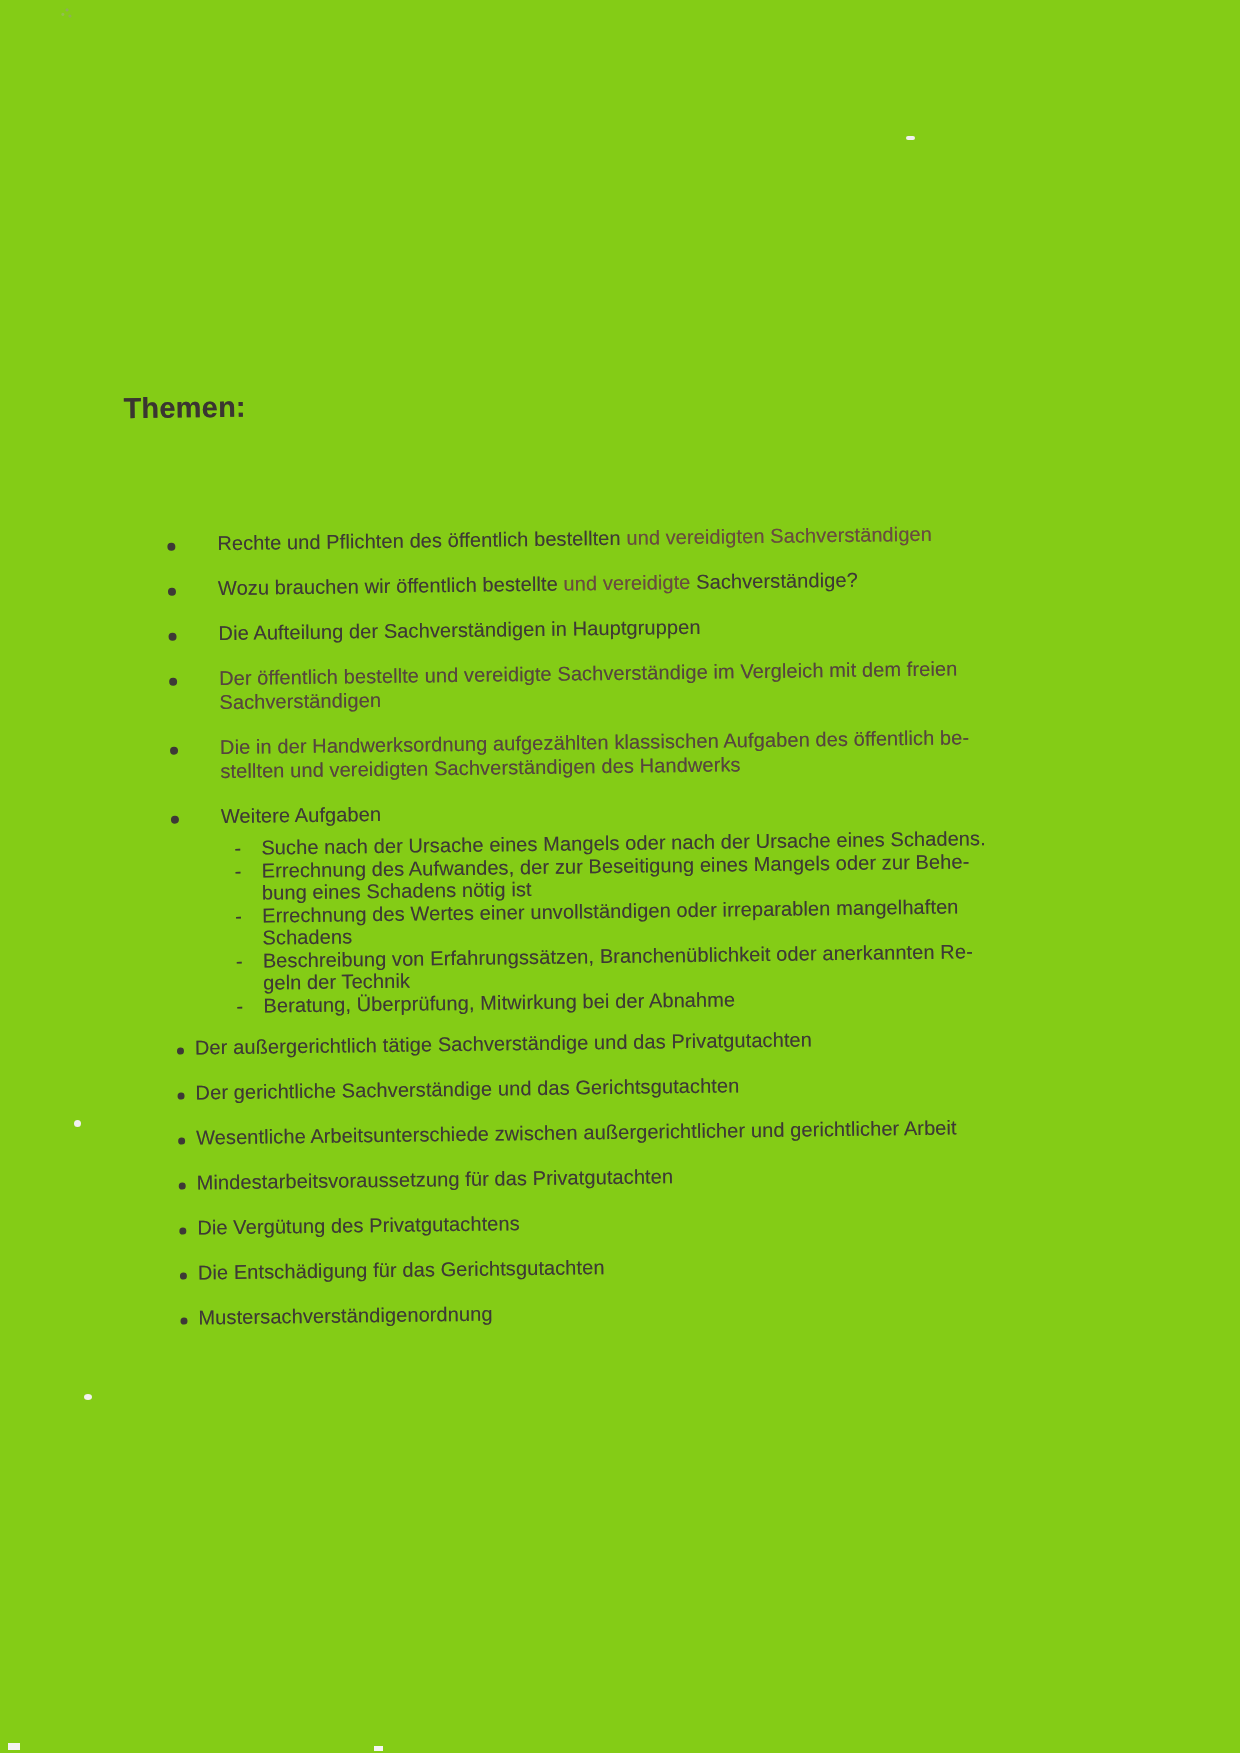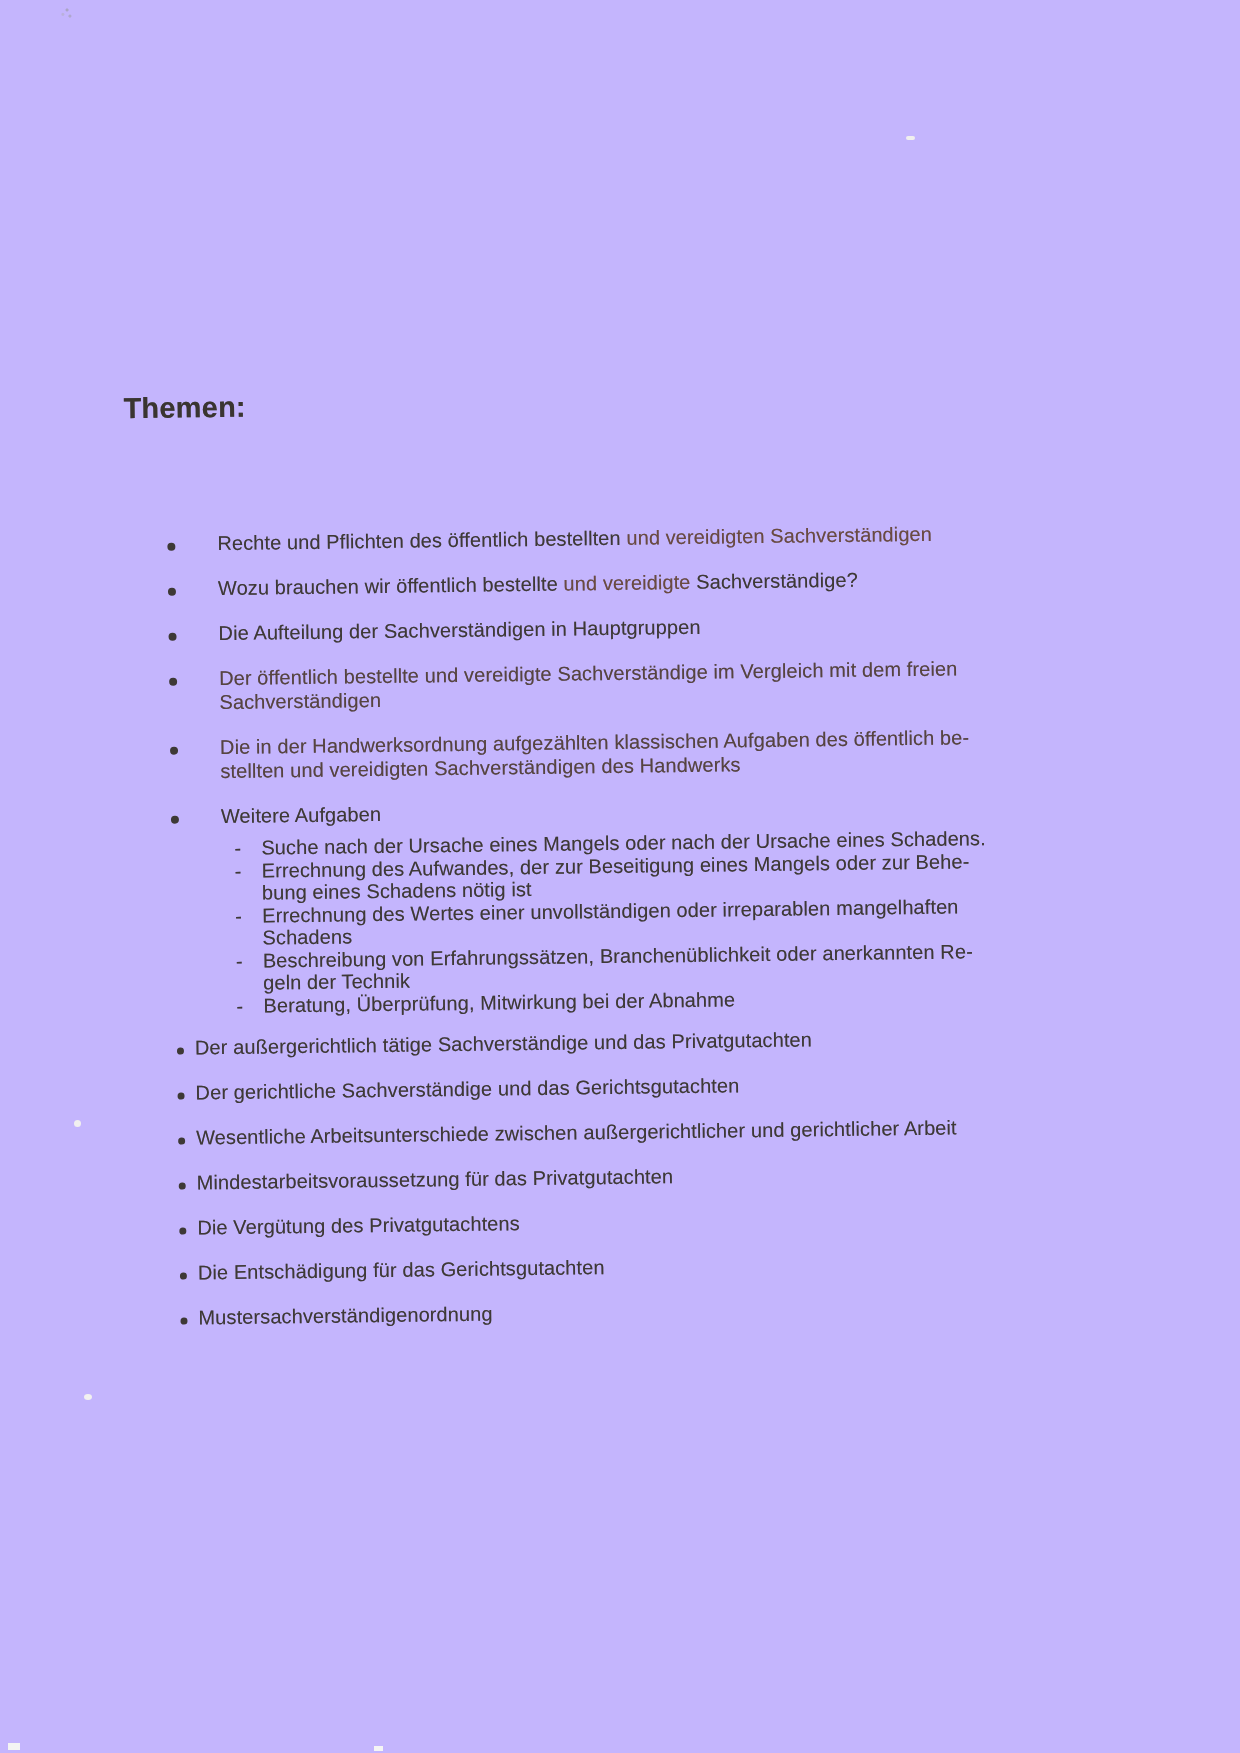--- a/index.html
+++ b/index.html
@@ -7,21 +7,21 @@
     padding: 0;
     width: 1240px;
     height: 1753px;
     background: #fcfcfc;
     overflow: hidden;
     font-family: "Liberation Sans", sans-serif;
   }
   #page {
     position: absolute;
     inset: 0;
-    background: #c4b5fd;
+    background: #84cc16;
   }
   #content {
     position: absolute;
     inset: 0;
     transform: rotate(-0.75deg);
     transform-origin: 150px 900px;
   }
   .title {
     position: absolute;
     left: 130px;

